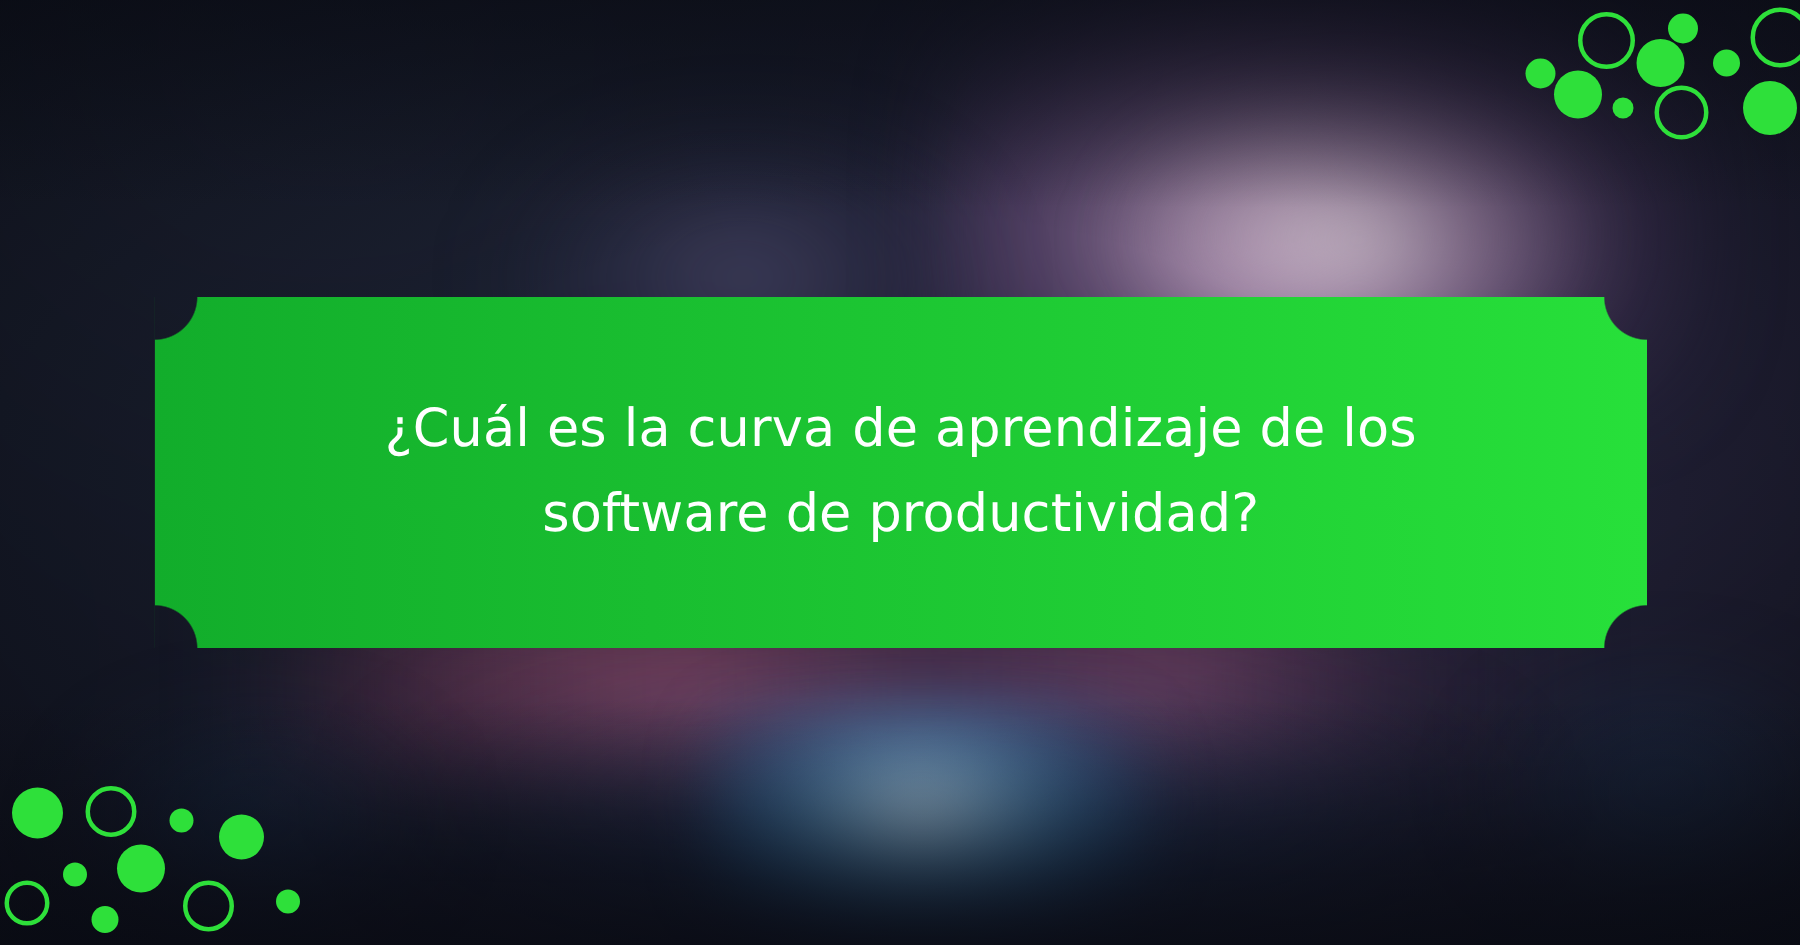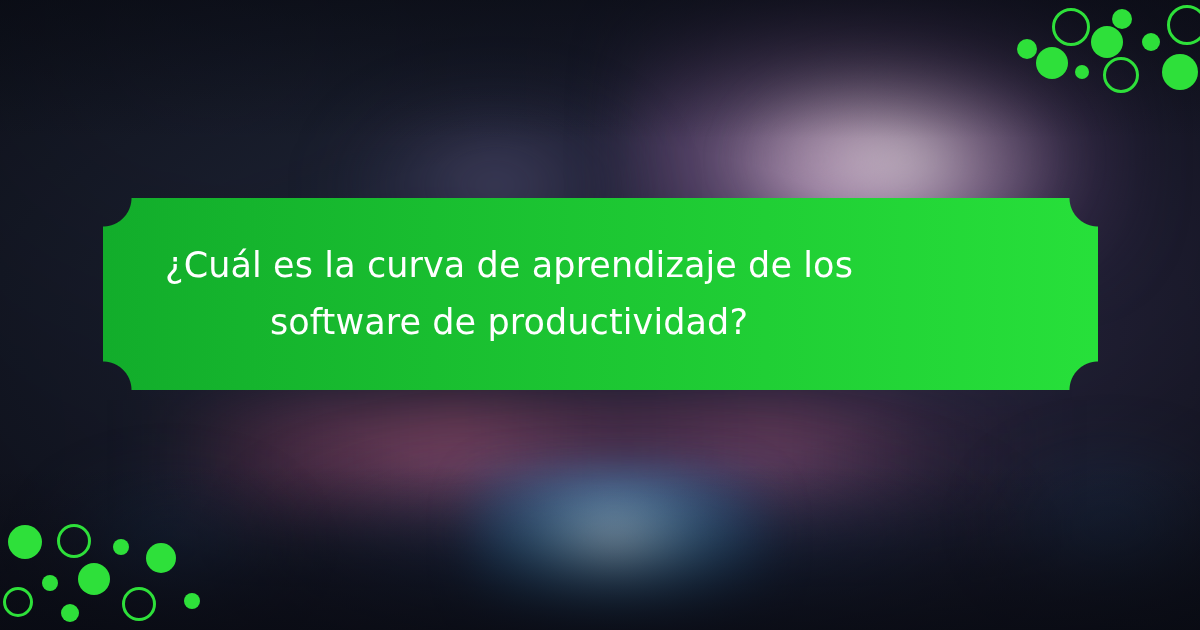--- a/index.html
+++ b/index.html
@@ -134,24 +134,24 @@
   
   .dots { position:absolute; }
   .dot  { position:absolute; border-radius:50%; }
   .dot.filled  { background:var(--dc); }
   .dot.outline { border:3px solid var(--dc); background:transparent; }
 
   
   #card {
     position:absolute;
     left:103px; top:198px;
-    width:995px; height:192px;
+    width:995px; height:234px;
     display:flex;
     align-items:center;
-    justify-content:flex-start;
+    justify-content:center;
     padding:0 56px;
     background:linear-gradient(90deg, #12ad2b 0%, #1cc42f 46%, #27e03a 100%);
     -webkit-mask-image:
       radial-gradient(circle 29px at 0    0,    transparent 28px, #000 29px),
       radial-gradient(circle 29px at 100% 0,    transparent 28px, #000 29px),
       radial-gradient(circle 29px at 0    100%, transparent 28px, #000 29px),
       radial-gradient(circle 29px at 100% 100%, transparent 28px, #000 29px);
     -webkit-mask-composite:source-in;
     mask-image:
       radial-gradient(circle 29px at 0    0,    transparent 28px, #000 29px),

